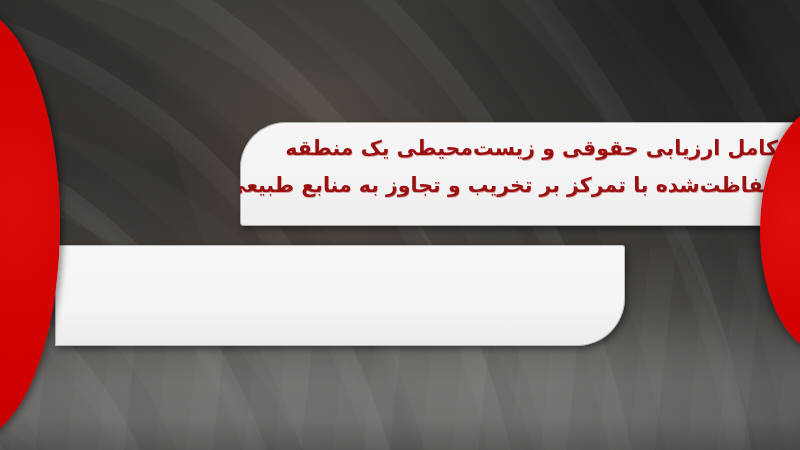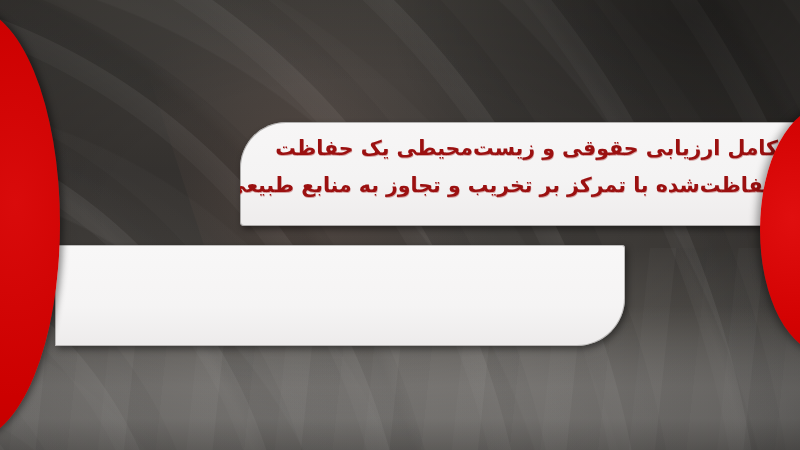--- a/index.html
+++ b/index.html
@@ -229,20 +229,20 @@
   <div class="bg-vignette"></div>
 
   <div class="red-ellipse red-left"></div>
 
   <div class="content-panel">
     <div class="content-body"></div>
   </div>
 
   <div class="title-panel">
     <div class="title-text">
-      <span class="title-line">کامل ارزیابی حقوقی و زیست‌محیطی یک حفاظت</span>
+      <span class="title-line">کامل ارزیابی حقوقی و زیست‌محیطی یک منطقه</span>
       <span class="title-line">حفاظت‌شده با تمرکز بر تخریب و تجاوز به منابع طبیعی</span>
     </div>
   </div>
 
   <div class="red-ellipse red-right"></div>
 
 </div>
 
 </body></html>

